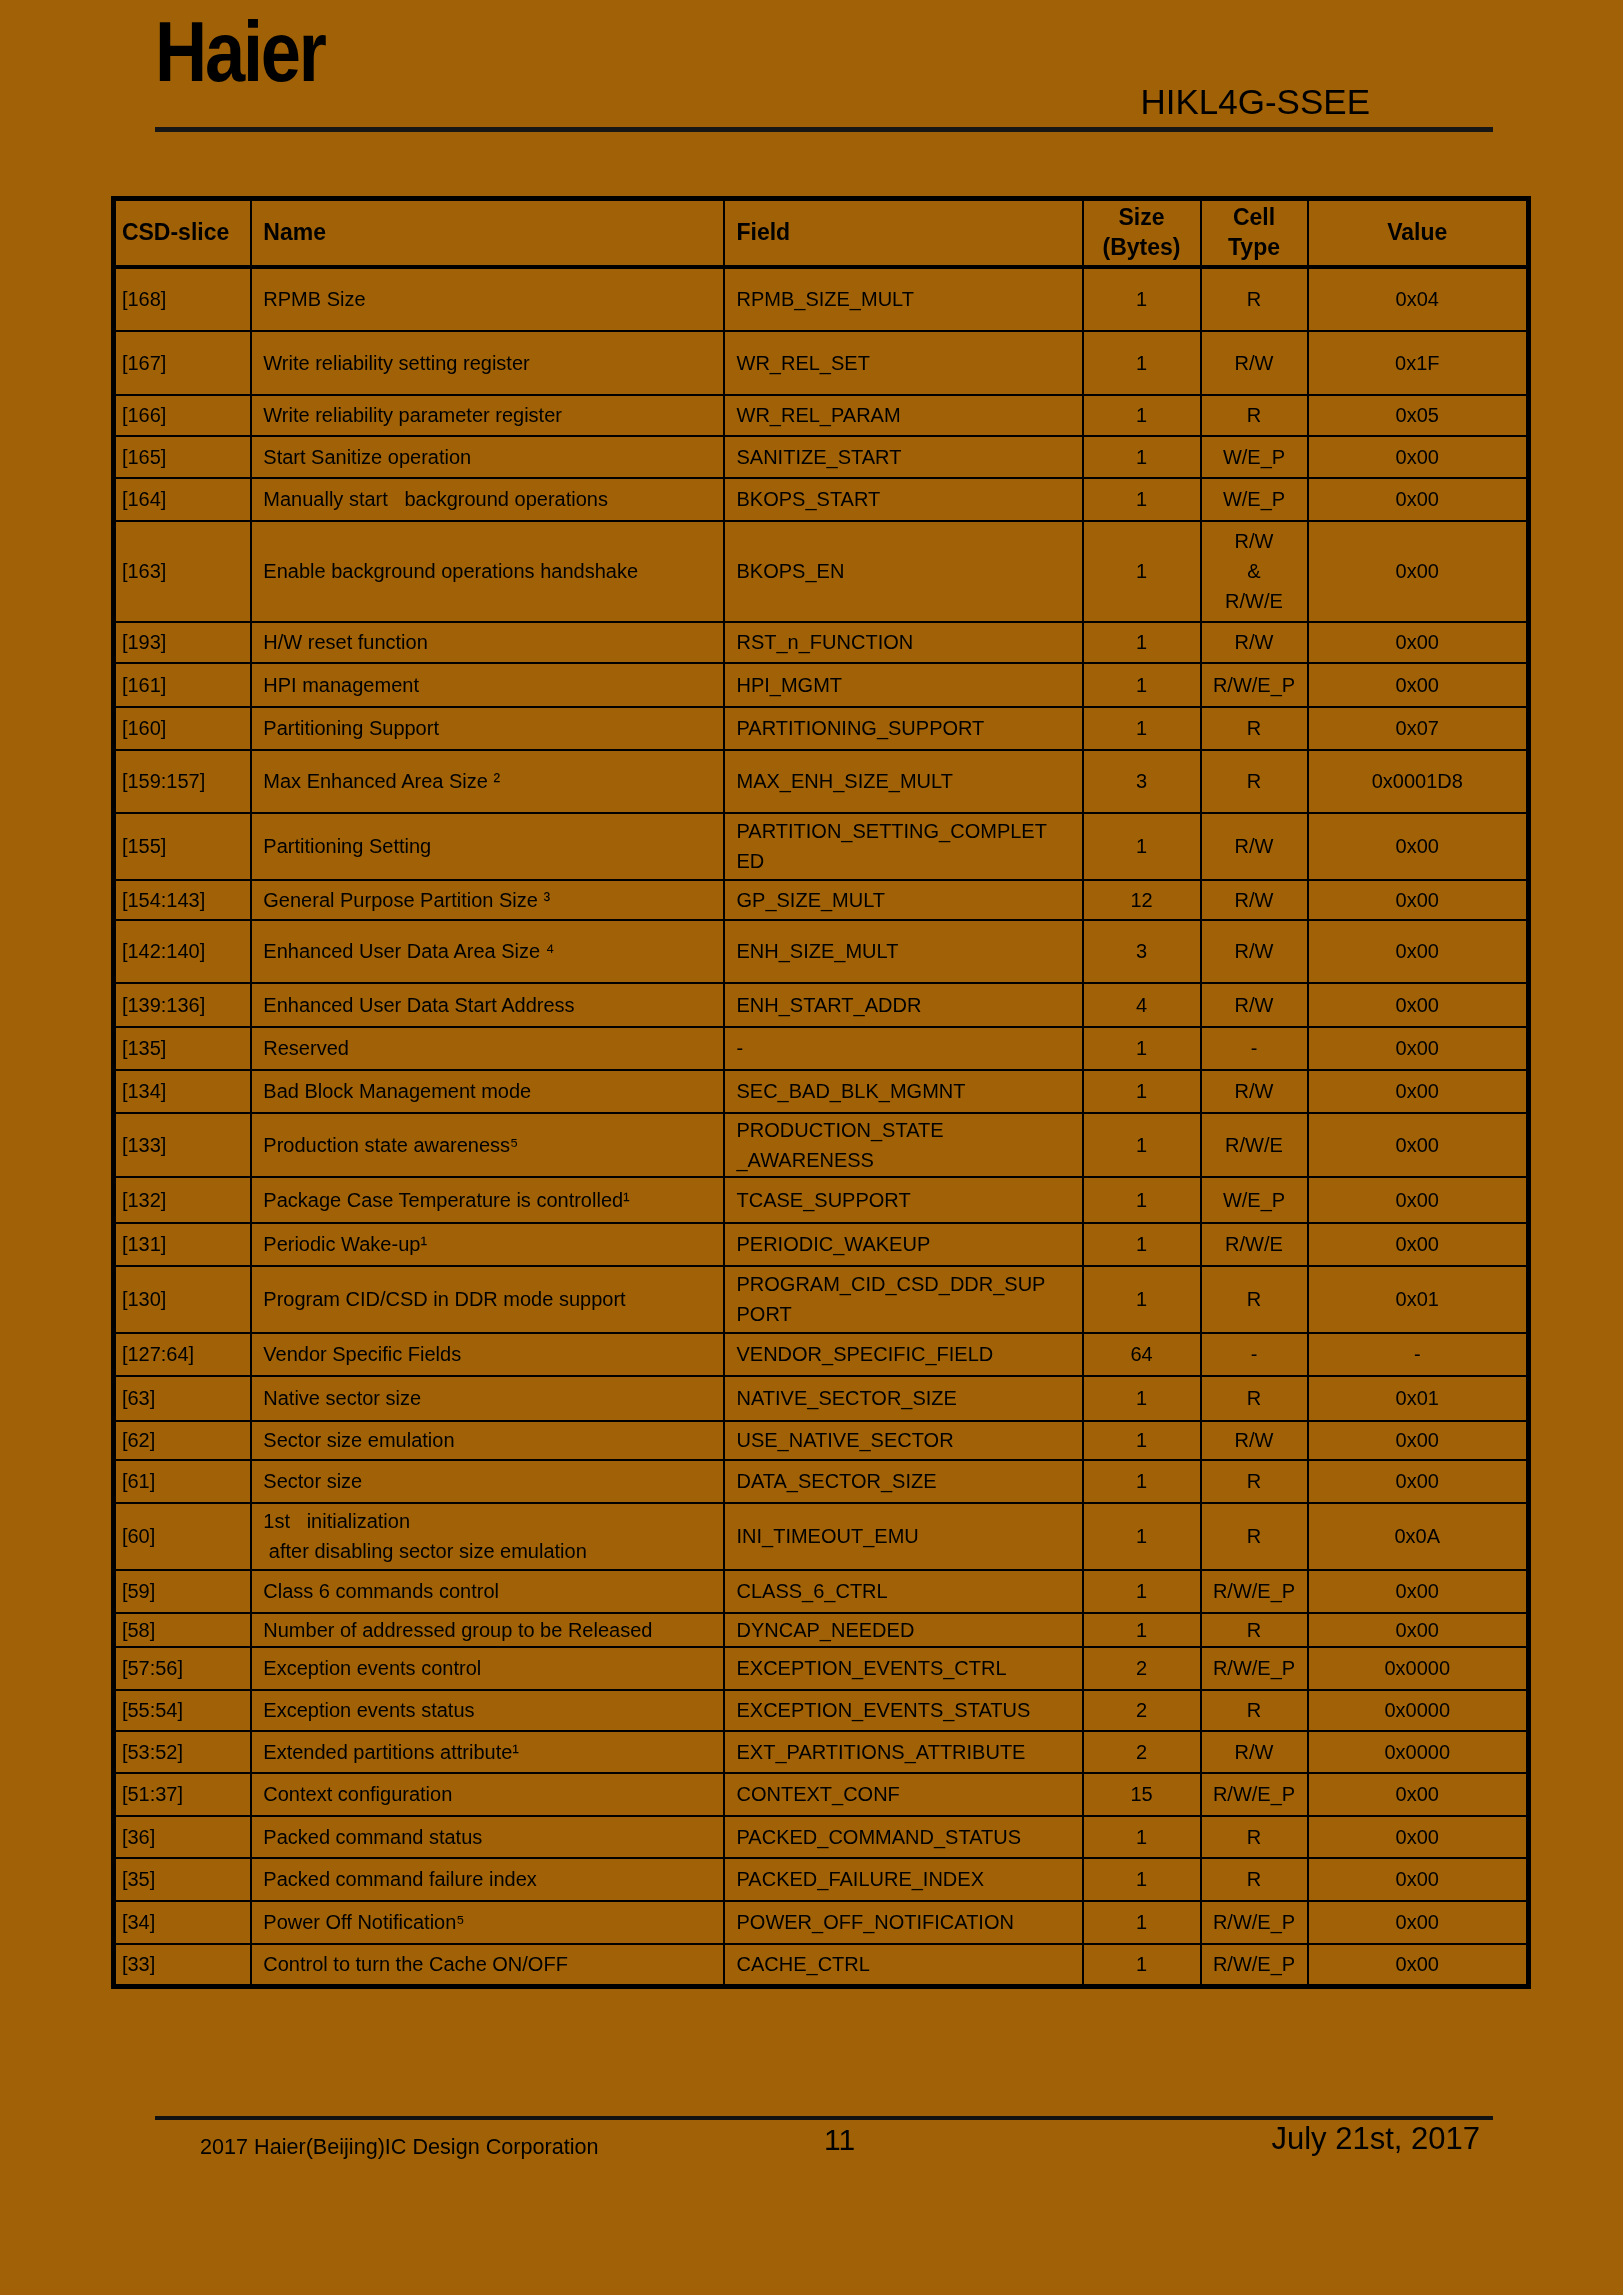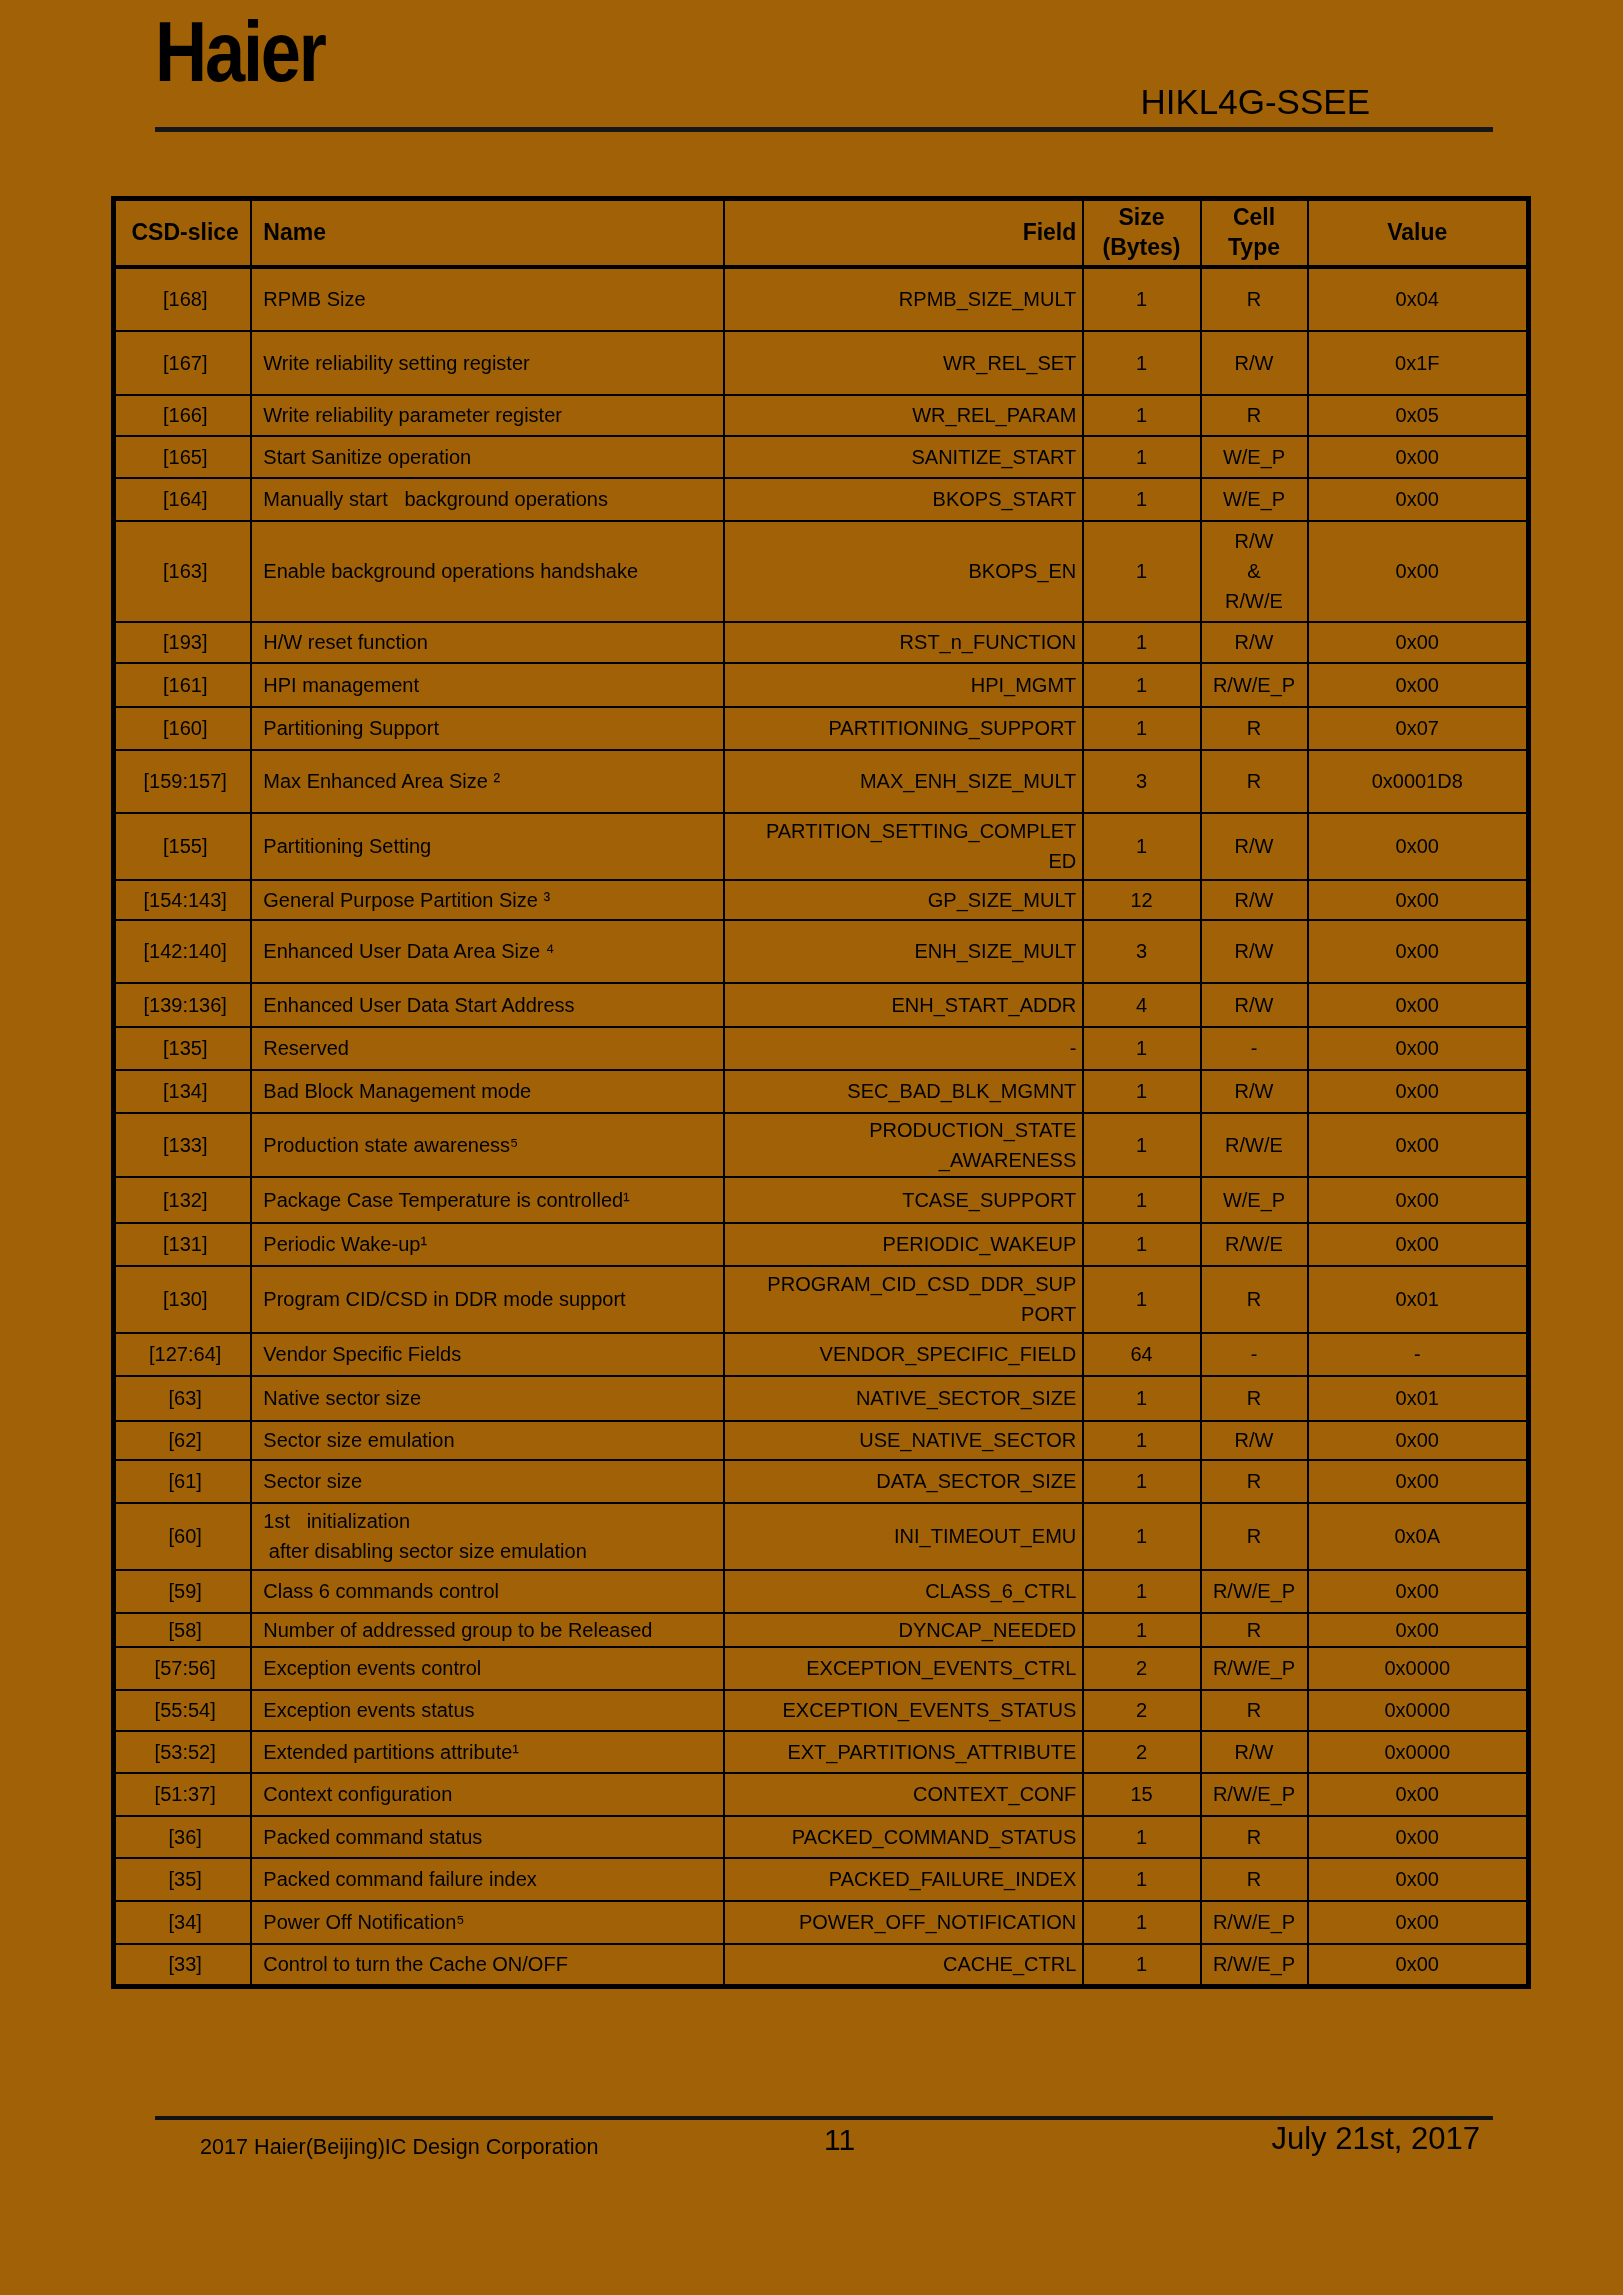--- a/index.html
+++ b/index.html
@@ -59,23 +59,23 @@
     font-weight:bold;
     border-bottom-width:4.6px;
     white-space:pre-line;
     line-height:1.3;
   }
   .csd tbody td{
     font-size:20px;
     line-height:1.5;
     white-space:pre-wrap;
   }
-  .csd .slice{text-align:center;padding-left:5.9px;padding-right:1px;}
+  .csd .slice{text-align:left;padding-left:5.9px;padding-right:1px;}
   .csd .name {text-align:left;padding-left:11.8px;padding-right:6.5px;}
-  .csd .field{text-align:right;padding-left:12px;padding-right:5.2px;}
+  .csd .field{text-align:left;padding-left:12px;padding-right:5.2px;}
   .csd .size,.csd .cell_type,.csd .value{text-align:center;padding:0 2.6px;}
   
   .footer-rule{
     position:absolute;
     left:155px; top:2116px;
     width:1338px; height:3.9px;
     background:#121212;
   }
   .footer-copy{
     position:absolute;

